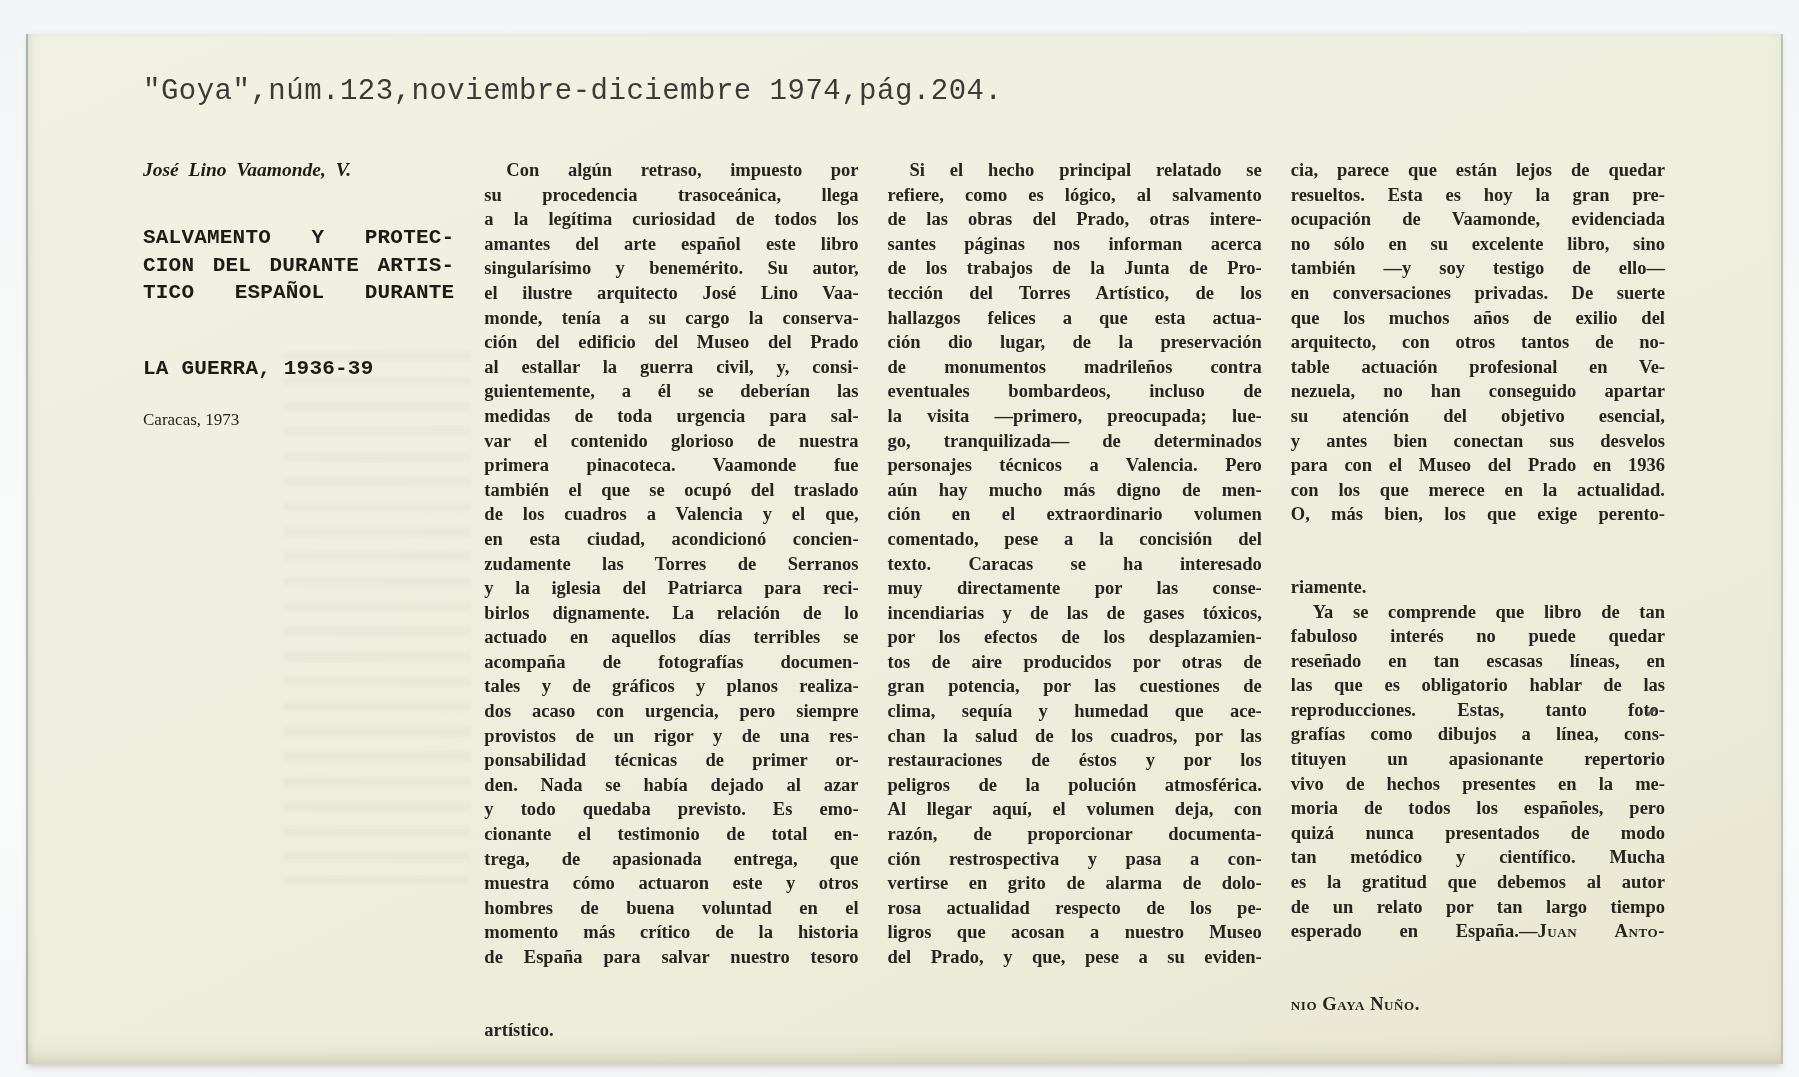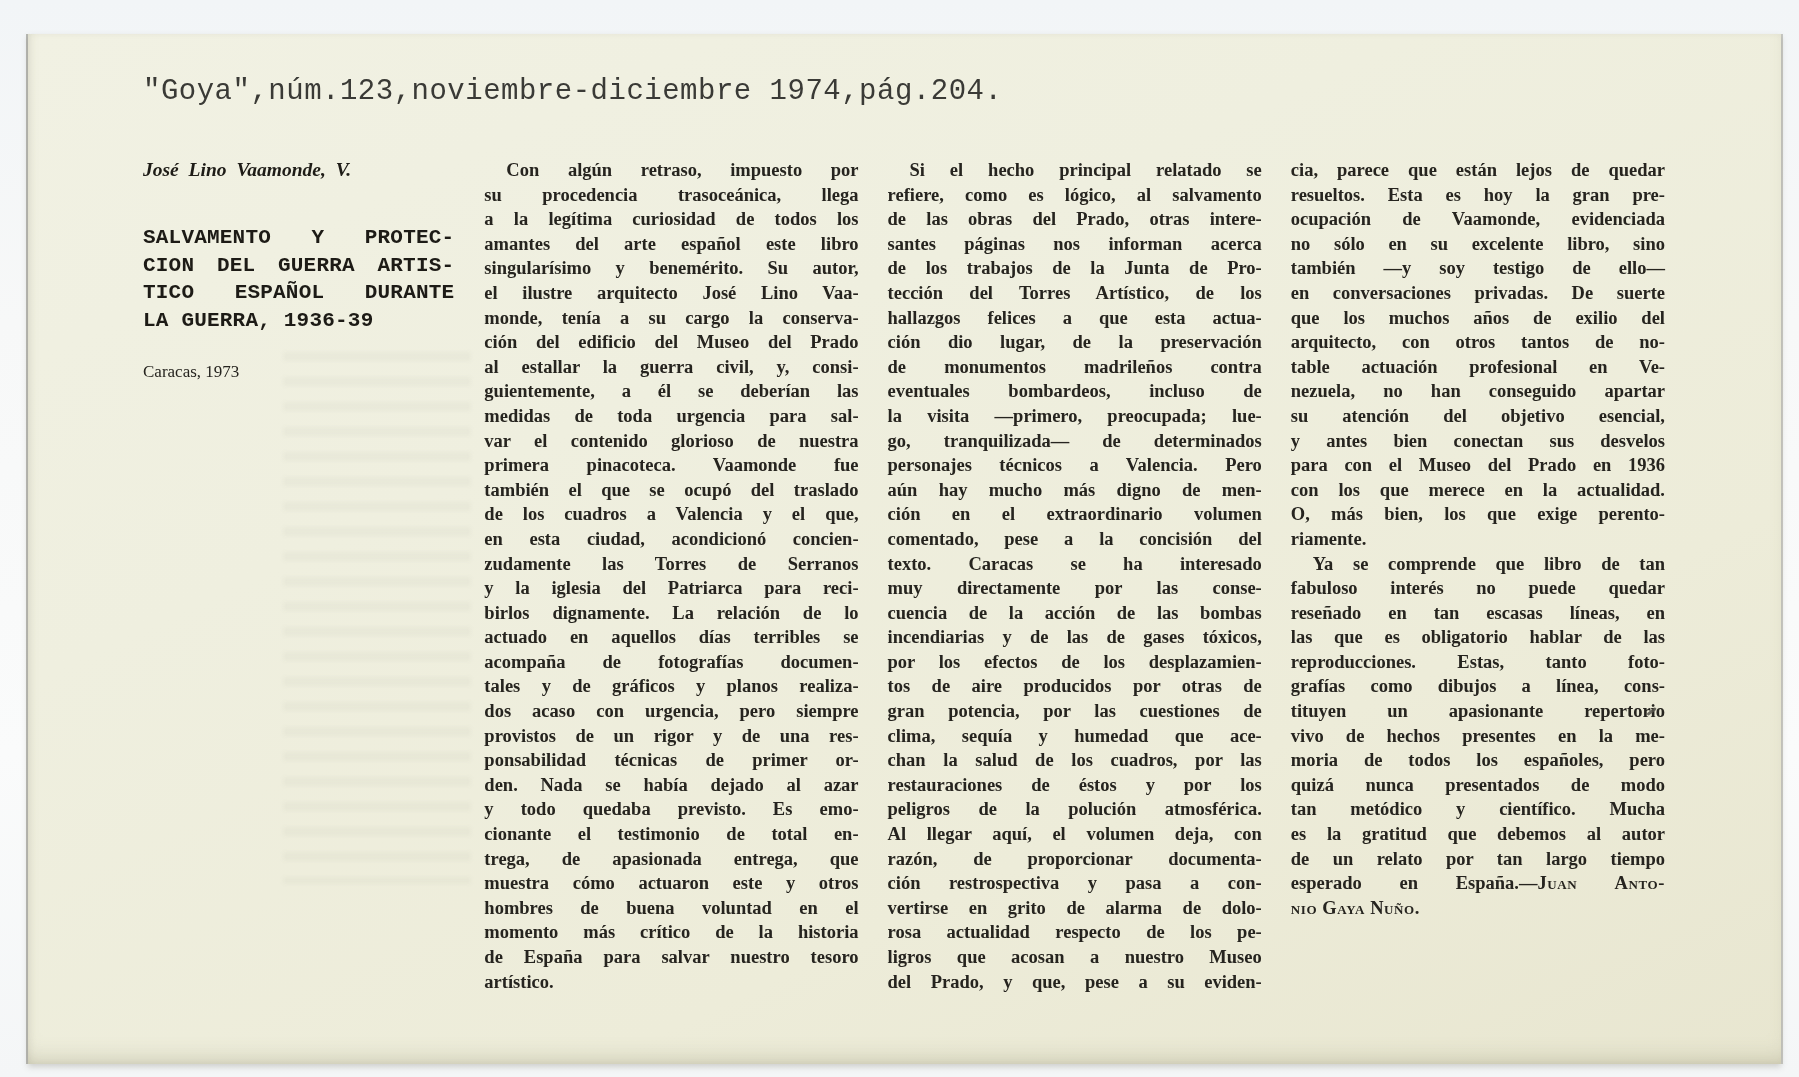--- a/index.html
+++ b/index.html
@@ -54,21 +54,21 @@
   .line {
     font-size: 18.5px;
     line-height: 24.6px;
     text-align: justify;
     text-align-last: justify;
     text-justify: inter-word;
     white-space: nowrap;
     color: #26241f;
   }
   .line.indent { padding-left: 22px; }
-  .line.end { text-align-last: left; }
+  .line.end { text-align-last: left; margin-top: 48px; }
 
   .author {
     font-weight: bold;
     font-size: 19.5px;
     line-height: 24px;
     word-spacing: 5px;
     color: #1e1c17;
     font-style: italic;
   }
   .book-title { margin-top: 42px; font-family: Liberation Mono, monospace; }
@@ -122,21 +122,21 @@
   <div class="paper">
 
     <div class="header-line">"Goya",núm.123,noviembre-diciembre 1974,pág.204.</div>
 
     <div class="columns">
 
       <div class="col col-info">
         <div class="author">José Lino Vaamonde, V.</div>
         <div class="book-title">
             <div class="line">SALVAMENTO Y PROTEC-</div>
-            <div class="line">CION DEL GUERRA ARTIS-</div>
+            <div class="line">CION DEL DURANTE ARTIS-</div>
             <div class="line">TICO ESPAÑOL DURANTE</div>
             <div class="line end">LA GUERRA, 1936-39</div>
           </div>
         <div class="imprint">Caracas, 1973</div>
       </div>
 
       <div class="col col-text">
           <div class="line indent">Con algún retraso, impuesto por</div>
           <div class="line">su procedencia trasoceánica, llega</div>
           <div class="line">a la legítima curiosidad de todos los</div>
@@ -185,21 +185,20 @@
           <div class="line">de monumentos madrileños contra</div>
           <div class="line">eventuales bombardeos, incluso de</div>
           <div class="line">la visita —primero, preocupada; lue-</div>
           <div class="line">go, tranquilizada— de determinados</div>
           <div class="line">personajes técnicos a Valencia. Pero</div>
           <div class="line">aún hay mucho más digno de men-</div>
           <div class="line">ción en el extraordinario volumen</div>
           <div class="line">comentado, pese a la concisión del</div>
           <div class="line">texto. Caracas se ha interesado</div>
           <div class="line">muy directamente por las conse-</div>
-          <div class="line">cuencia de la acción de las bombas</div>
           <div class="line">incendiarias y de las de gases tóxicos,</div>
           <div class="line">por los efectos de los desplazamien-</div>
           <div class="line">tos de aire producidos por otras de</div>
           <div class="line">gran potencia, por las cuestiones de</div>
           <div class="line">clima, sequía y humedad que ace-</div>
           <div class="line">chan la salud de los cuadros, por las</div>
           <div class="line">restauraciones de éstos y por los</div>
           <div class="line">peligros de la polución atmosférica.</div>
           <div class="line">Al llegar aquí, el volumen deja, con</div>
           <div class="line">razón, de proporcionar documenta-</div>

